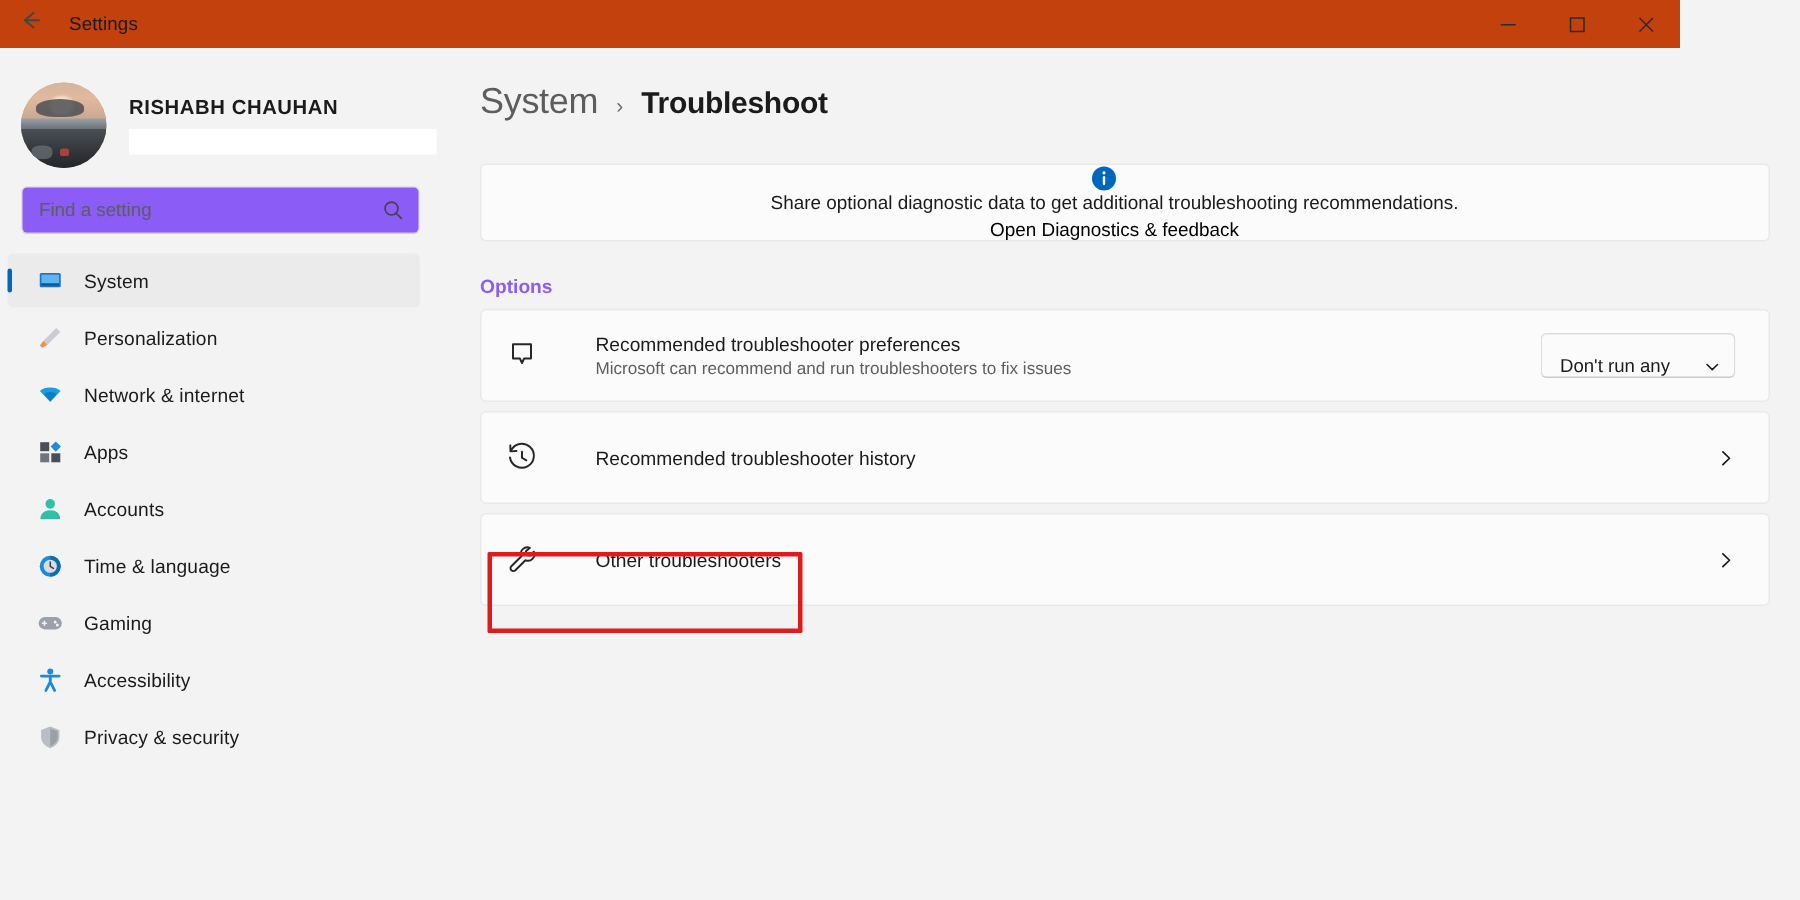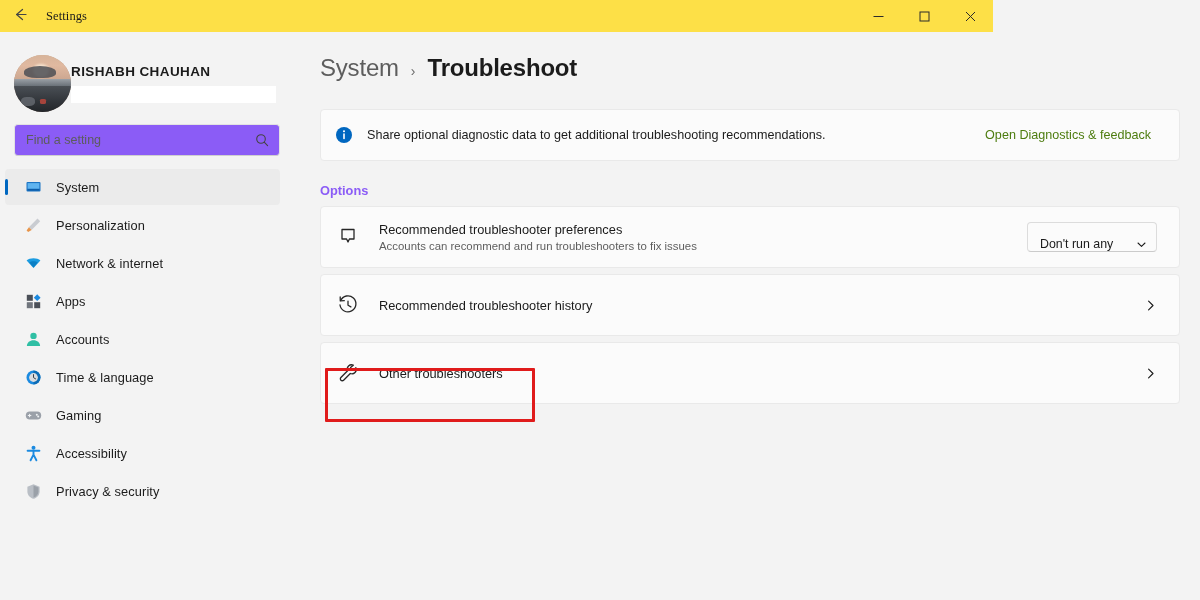--- a/index.html
+++ b/index.html
@@ -8,24 +8,23 @@
     overflow: hidden;
     font-family: "Liberation Sans", sans-serif;
     background: #f3f3f3;
     color: #1b1b1b;
     -webkit-font-smoothing: antialiased;
   }
 
   
   .titlebar {
     position: absolute; top: 0; left: 0;
-    width: 993px; height: 32px;
-    display: flex; align-items: center;
-    background: #fde047;
-    font-family: Liberation Serif, serif;
+    width: 1120px; height: 32px;
+    display: flex; align-items: center;
+    background: #c2410c;
   }
   .back-btn {
     width: 40px; height: 32px;
     display: flex; align-items: center; justify-content: center;
     color: #444;
   }
   .app-title {
     font-size: 12.5px; color: #1b1b1b;
     margin-left: 6px; letter-spacing: .1px;
   }
@@ -81,21 +80,21 @@
   .avatar .rockhi {
     position: absolute; left: 12%; bottom: 10%;
     width: 24%; height: 16%; border-radius: 40%;
     background: #6d7279; opacity: .7;
   }
   .avatar .red {
     position: absolute; left: 46%; bottom: 14%;
     width: 11%; height: 8%; border-radius: 30%;
     background: #a6443c;
   }
-  .profile-text { }
+  .profile-text { margin-left: 15px; }
   .profile-name {
     font-size: 13.5px; font-weight: 600; letter-spacing: .4px;
     color: #1b1b1b;
   }
   .profile-redaction {
     margin-top: 7px;
     width: 205px; height: 17px; background: #ffffff;
   }
 
   .search-wrap { padding: 6px 20px 0 14px; }
@@ -150,48 +149,50 @@
     display: flex; align-items: baseline;
     padding: 22px 0 0 20px;
   }
   .crumb-parent {
     font-size: 24px; color: #5d5d5d; letter-spacing: -.2px;
   }
   .crumb-sep {
     font-size: 14px; color: #6a6a6a; margin: 0 12px;
   }
   .crumb-current {
-    font-size: 24px; font-weight: 600; color: #1b1b1b; letter-spacing: -.2px;
+    font-size: 20px; font-weight: 600; color: #1b1b1b; letter-spacing: -.2px;
   }
 
   .banner {
     margin: 27px 20px 0 20px;
     height: 52px; background: #fbfbfb;
     border: 1px solid #e9e9e9; border-radius: 4px;
     display: flex; align-items: center;
     padding: 0 28px 0 14px;
+    flex-direction: column;
   }
   .banner-ic { width: 18px; height: 18px; flex: none; margin-right: 14px; }
   .banner-text { font-size: 12.6px; color: #1b1b1b; flex: 1; }
   .banner-link {
-    font-size: 12.6px; color: #4d7c0f; text-decoration: none; white-space: nowrap;
+    font-size: 12.6px; color: #000000; text-decoration: none; white-space: nowrap;
   }
 
   .section-title {
     margin: 22px 0 8px 20px;
     font-size: 12.8px; font-weight: 600; color: #8b5cf6;
   }
 
   .card {
     position: relative;
     margin: 0 20px 6px 20px;
     min-height: 62px; background: #fbfbfb;
     border: 1px solid #e9e9e9; border-radius: 4px;
     display: flex; align-items: center;
     padding: 0 22px 0 14px;
+    gap: 18px;
   }
   .card-ic {
     width: 26px; height: 26px; flex: none;
     margin-right: 18px;
     display: flex; align-items: center; justify-content: center;
     color: #272727;
   }
   .card-body { flex: 1; }
   .card-title { font-size: 12.8px; color: #1b1b1b; }
   .card-sub { font-size: 11.4px; color: #5e5e5e; margin-top: 3px; }
@@ -413,21 +414,21 @@
   <div class="section-title">Options</div>
 
   <div class="card">
     <span class="card-ic">
       <svg width="24" height="24" viewBox="0 0 24 24" fill="none" stroke="currentColor" stroke-width="1.3">
         <path d="M6 4.5 H18 V14 H13.4 L12 17 L10.6 14 H6 Z" stroke-linejoin="round"></path>
       </svg>
     </span>
     <div class="card-body">
       <div class="card-title">Recommended troubleshooter preferences</div>
-      <div class="card-sub">Accounts can recommend and run troubleshooters to fix issues</div>
+      <div class="card-sub">Microsoft can recommend and run troubleshooters to fix issues</div>
     </div>
     <div class="dropdown">
       <span class="dropdown-val">Don't run any</span>
       <span class="dropdown-chev">
         <svg width="11" height="11" viewBox="0 0 11 11" fill="none" stroke="currentColor" stroke-width="1.05">
           <path d="M2 4 L5.5 7.4 L9 4" stroke-linecap="round" stroke-linejoin="round"></path>
         </svg>
       </span>
     </div>
   </div>

